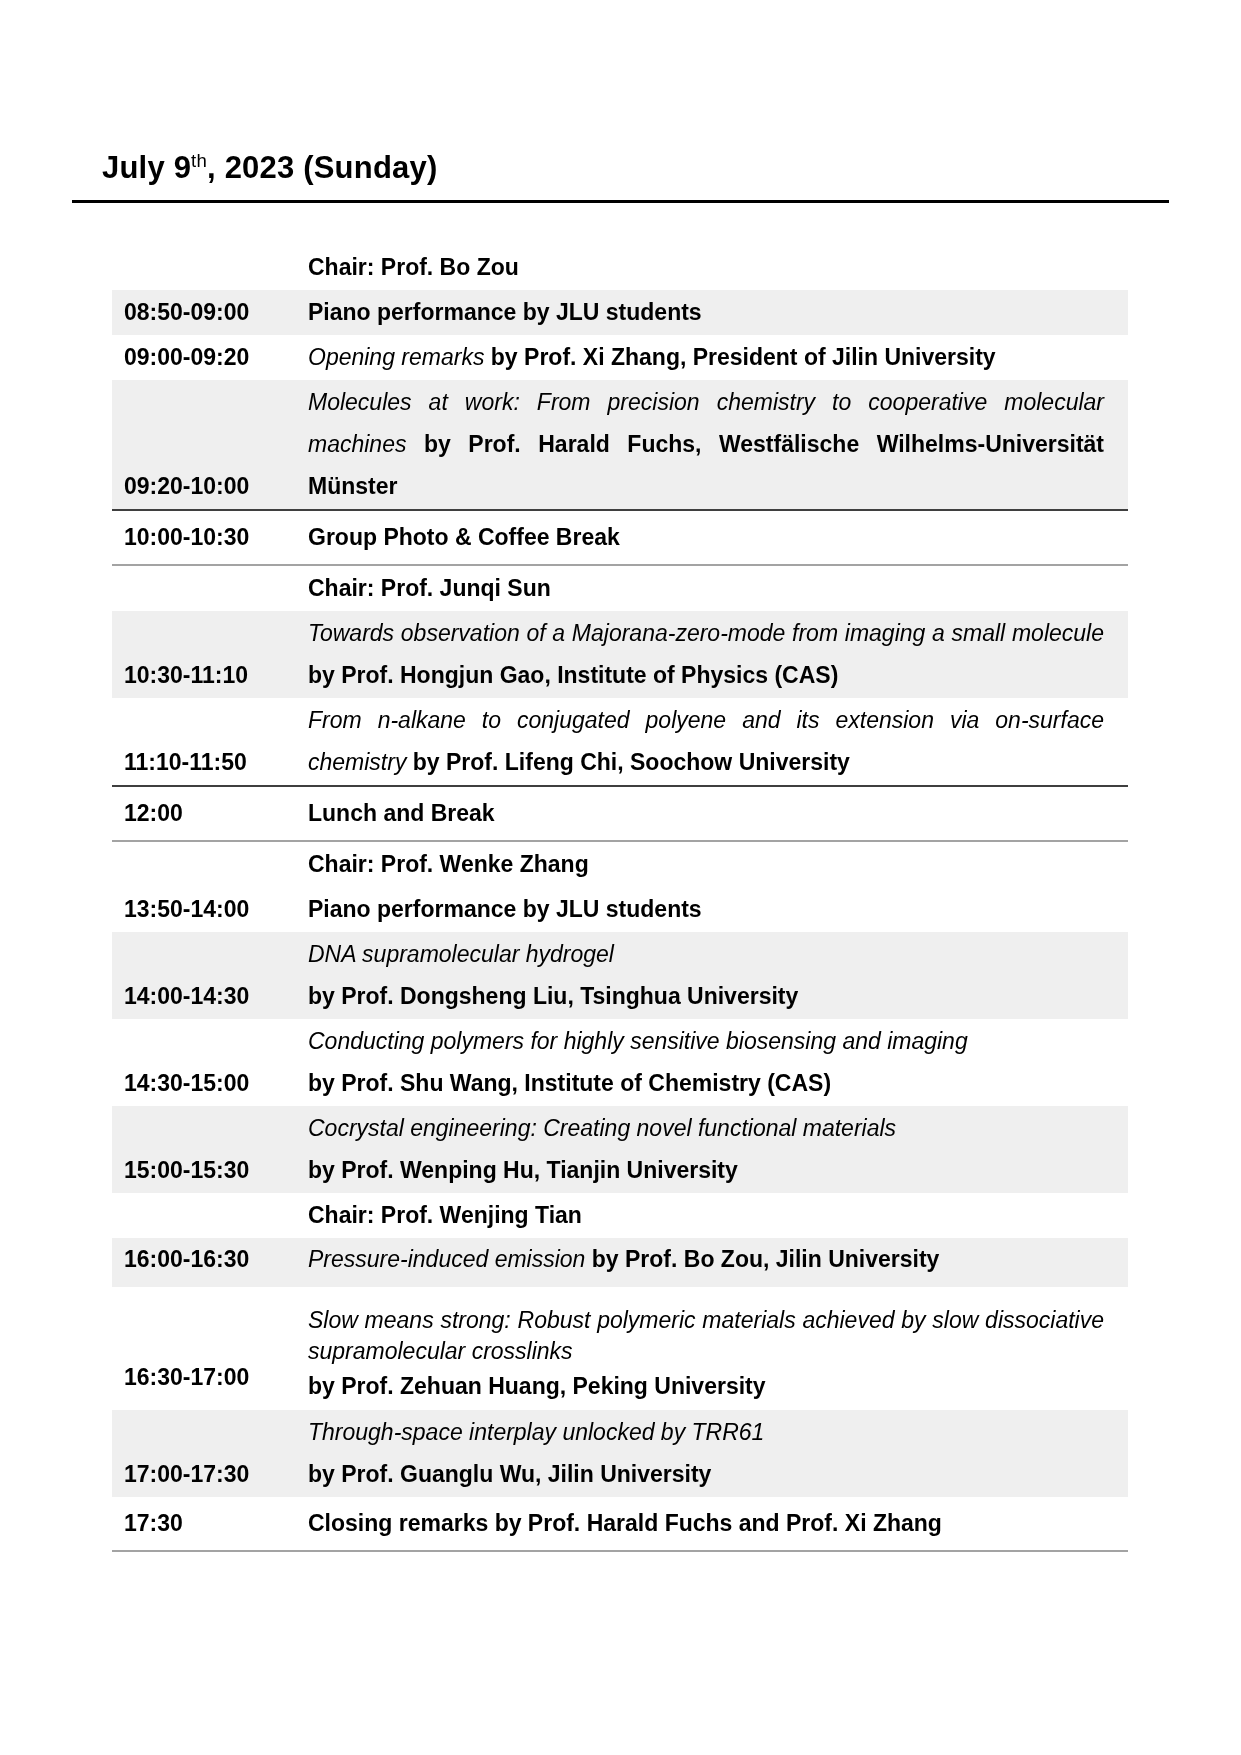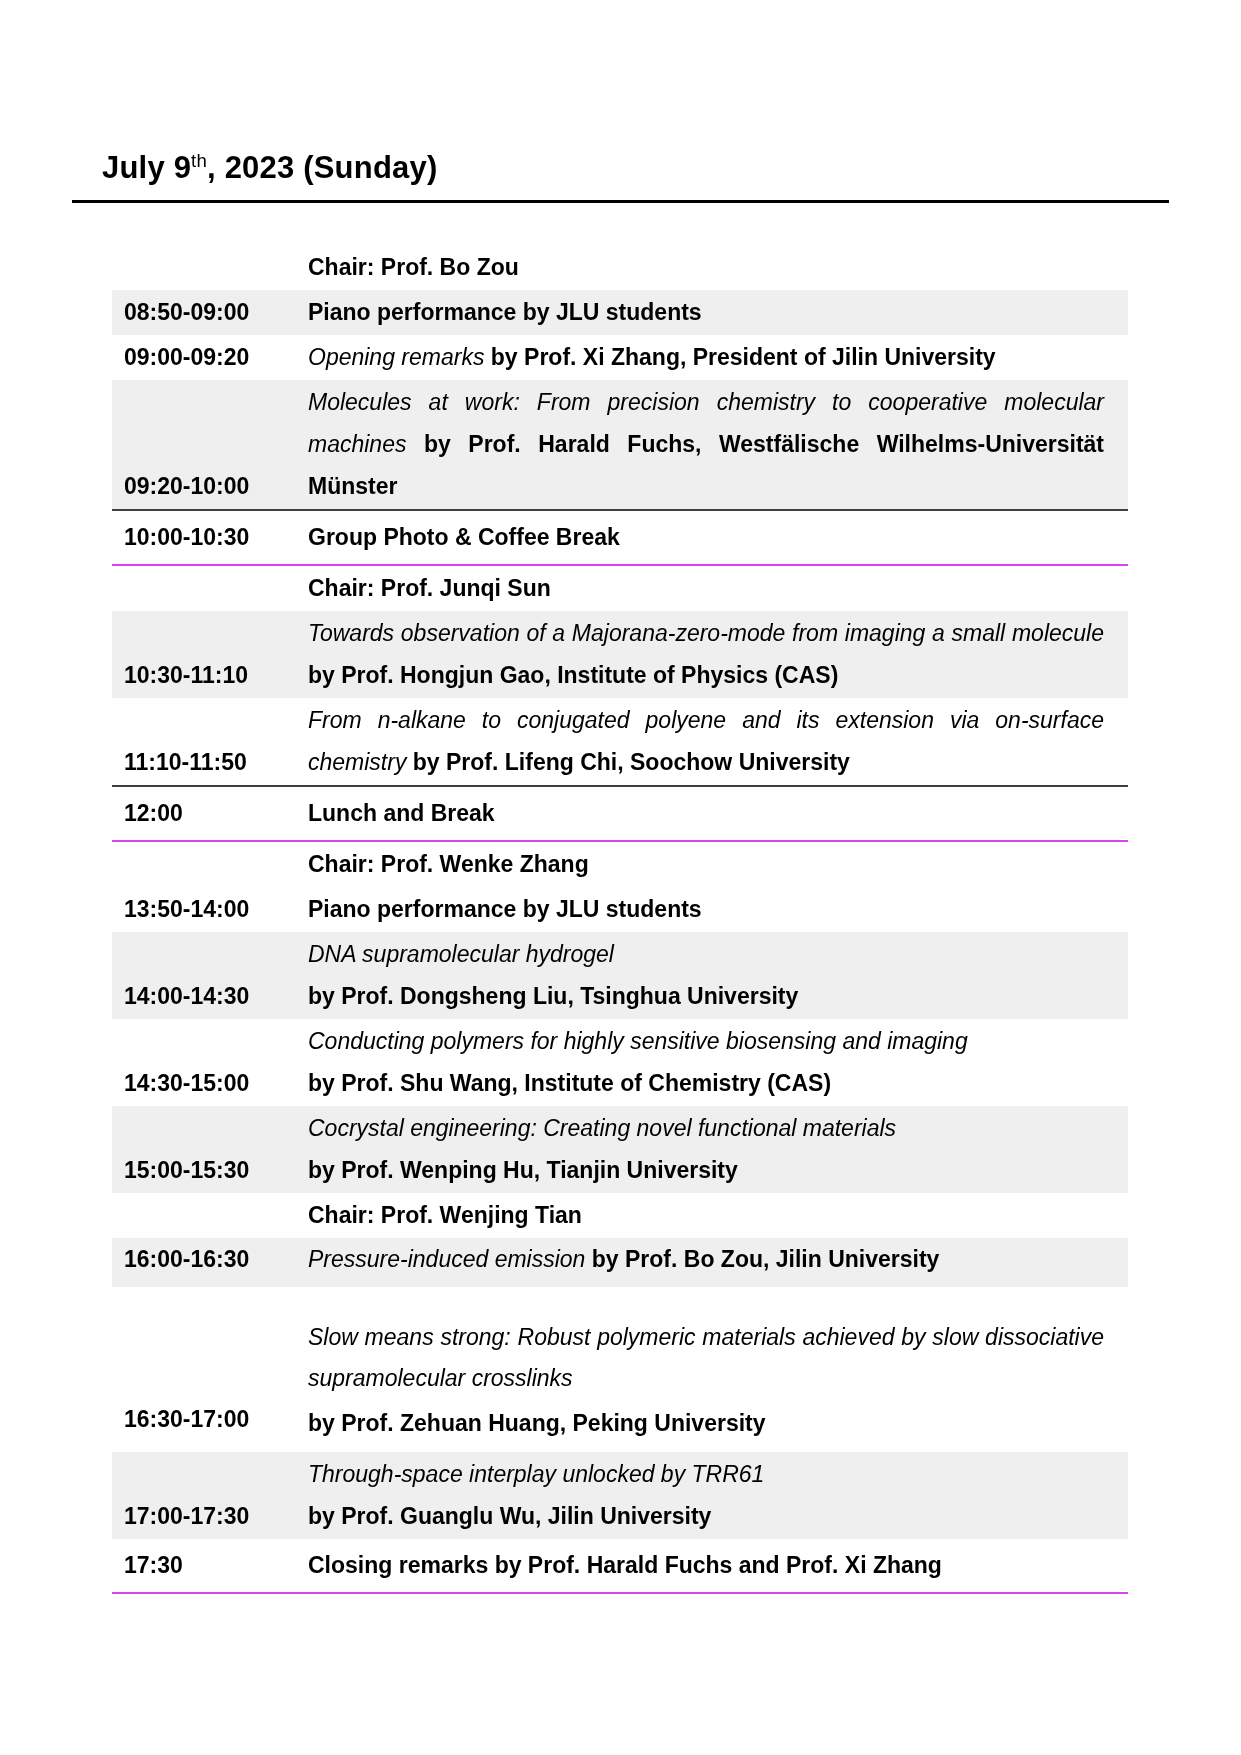--- a/index.html
+++ b/index.html
@@ -29,42 +29,42 @@
     display: table;
     border-collapse: collapse;
     width: 1016px;
     margin: 42px 0 0 112px;
     font-size: 23px;
     line-height: 42px;
   }
   .row { display: table-row; }
   .row.shaded { background: #efefef; }
   .row.btop { border-top: 2px solid #3f3f3f; }
-  .row.bbot { border-bottom: 2px solid #d946ef; }
+  .row.bbot { border-bottom: 2px solid #a3a3a3; }
 
   .cell-time {
     display: table-cell;
     width: 186px;
     vertical-align: bottom;
     padding: 1px 0 2px 12px;
     font-weight: bold;
     white-space: nowrap;
   }
   .cell-desc {
     display: table-cell;
     vertical-align: bottom;
     padding: 1px 24px 2px 10px;
   }
   .row.pad .cell-time, .row.pad .cell-desc { padding-top: 5px; padding-bottom: 6px; }
   .row.tall .cell-time, .row.tall .cell-desc { padding-top: 0; padding-bottom: 7px; }
 
   .para { text-align: left; }
   .para.justify { text-align: justify; text-justify: inter-word; }
 
-  .row.compact .cell-desc { line-height: 41px; padding-top: 30px; padding-bottom: 8px; }
+  .row.compact .cell-desc { line-height: 31px; padding-top: 18px; padding-bottom: 8px; }
   .row.compact .cell-time { padding-bottom: 12px; }
   .row.compact .para + .para { margin-top: 4px; }
 
   .seg-italic { font-style: italic; }
   .seg-bold { font-weight: bold; }
   .seg-regular { font-style: normal; font-weight: bold; }
 </style>
 </head>
 <body>
 

